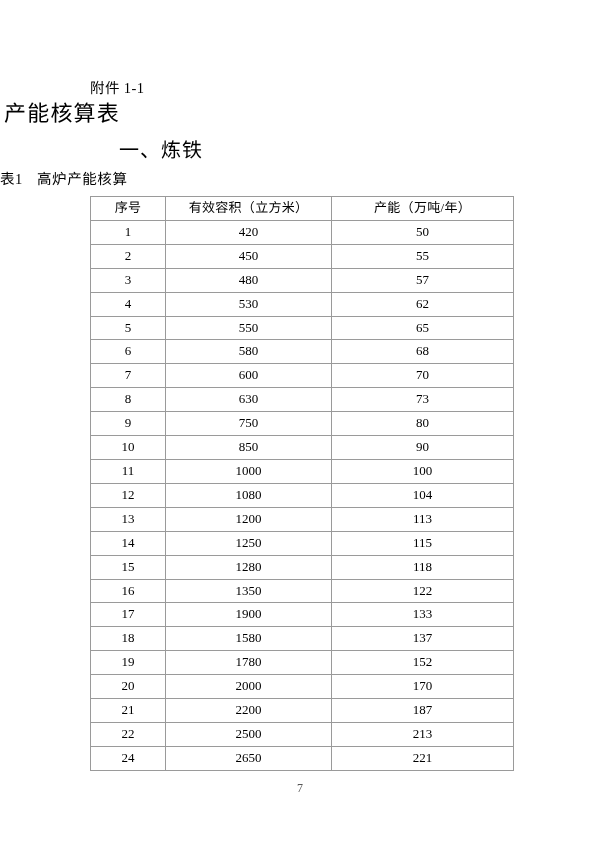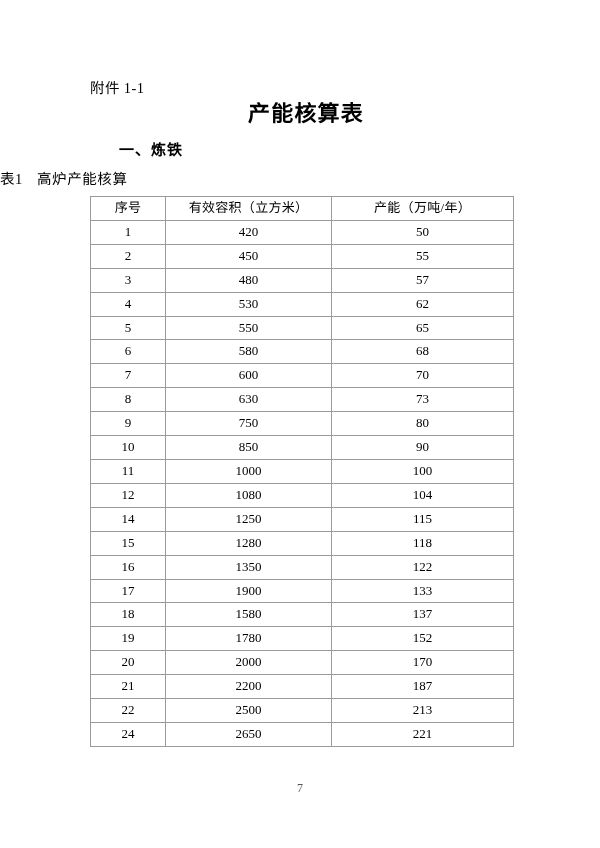--- a/index.html
+++ b/index.html
@@ -31,37 +31,37 @@
     top: 78px;
     font-size: 14.5px;
     line-height: 20px;
     letter-spacing: 0.4px;
     white-space: nowrap;
   }
 
   
   .doc-title {
     position: absolute;
-    left: 12px;
+    left: 4px;
     right: 0;
     top: 99px;
-    text-align: center;
+    text-align: left;
     font-size: 22px;
-    font-weight: bold;
+    font-weight: normal;
     letter-spacing: 1.2px;
     line-height: 30px;
   }
 
   
   .section-heading {
     position: absolute;
     left: 119px;
     top: 139px;
-    font-size: 15px;
-    font-weight: bold;
+    font-size: 20px;
+    font-weight: normal;
     letter-spacing: 1px;
     line-height: 22px;
     white-space: nowrap;
   }
 
   
   .table-caption {
     position: absolute;
     left: 0;
     right: 0;
@@ -210,20 +210,25 @@
             <td>11</td>
             <td>1000</td>
             <td>100</td>
           </tr>
           <tr>
             <td>12</td>
             <td>1080</td>
             <td>104</td>
           </tr>
           <tr>
+            <td>13</td>
+            <td>1200</td>
+            <td>113</td>
+          </tr>
+          <tr>
             <td>14</td>
             <td>1250</td>
             <td>115</td>
           </tr>
           <tr>
             <td>15</td>
             <td>1280</td>
             <td>118</td>
           </tr>
           <tr>

